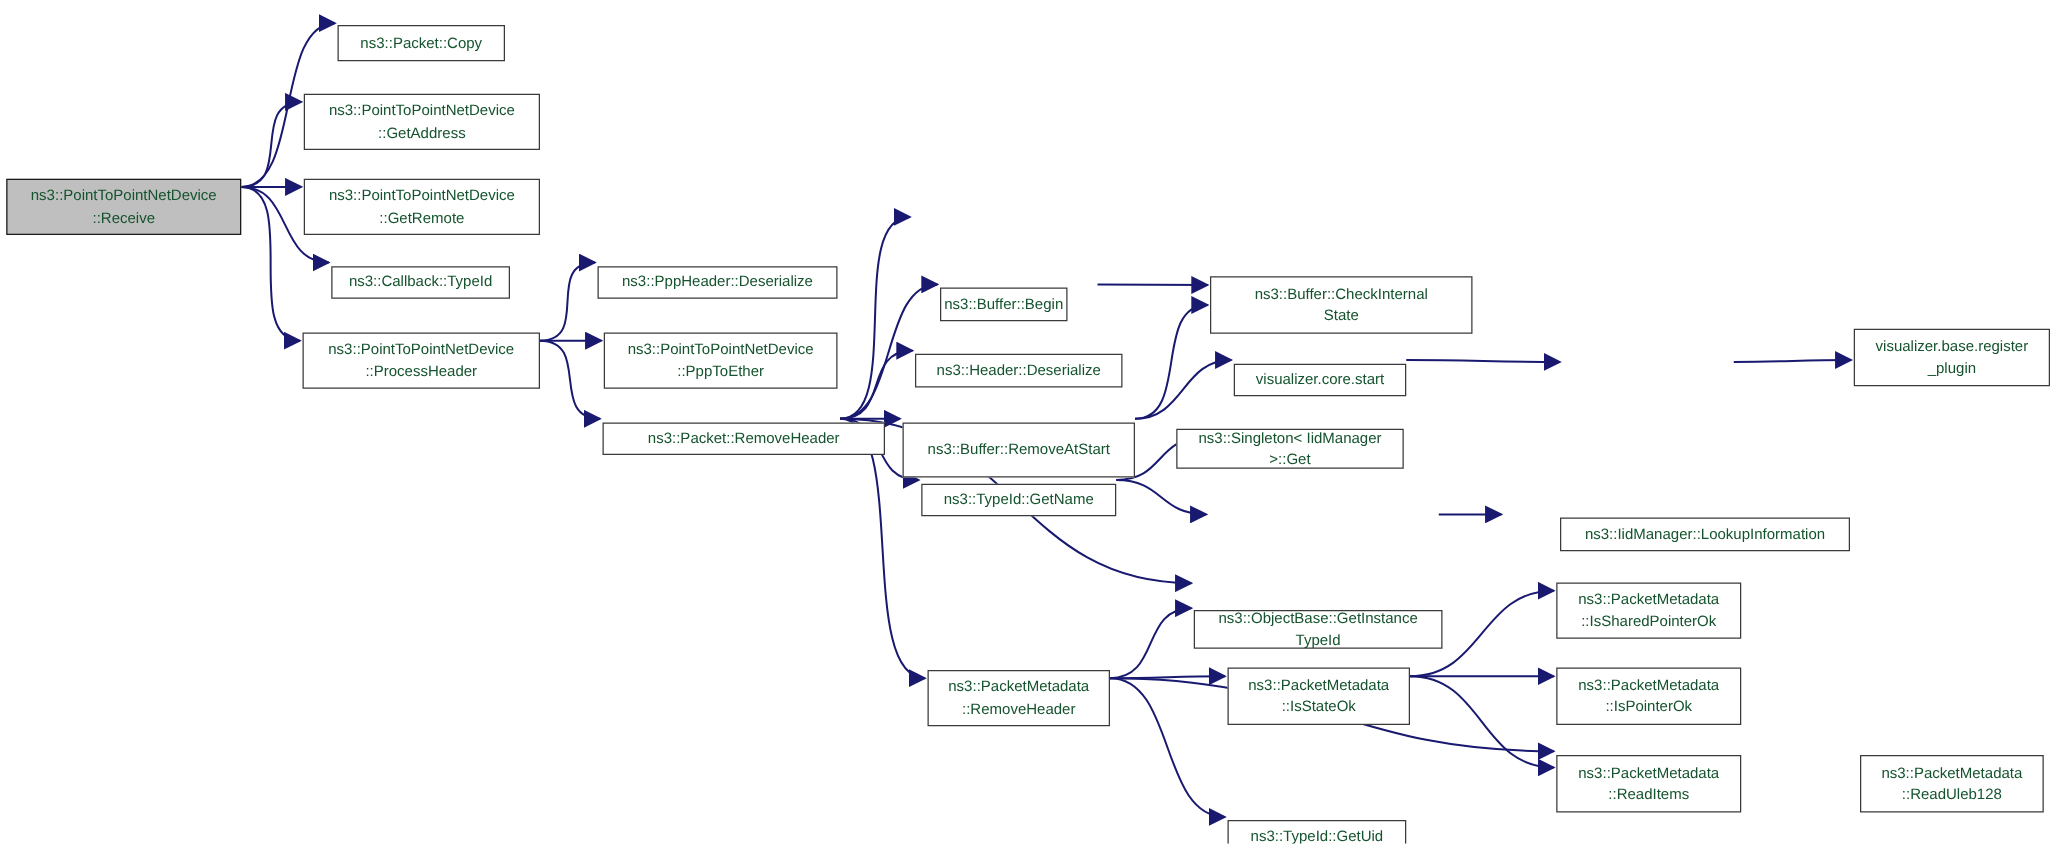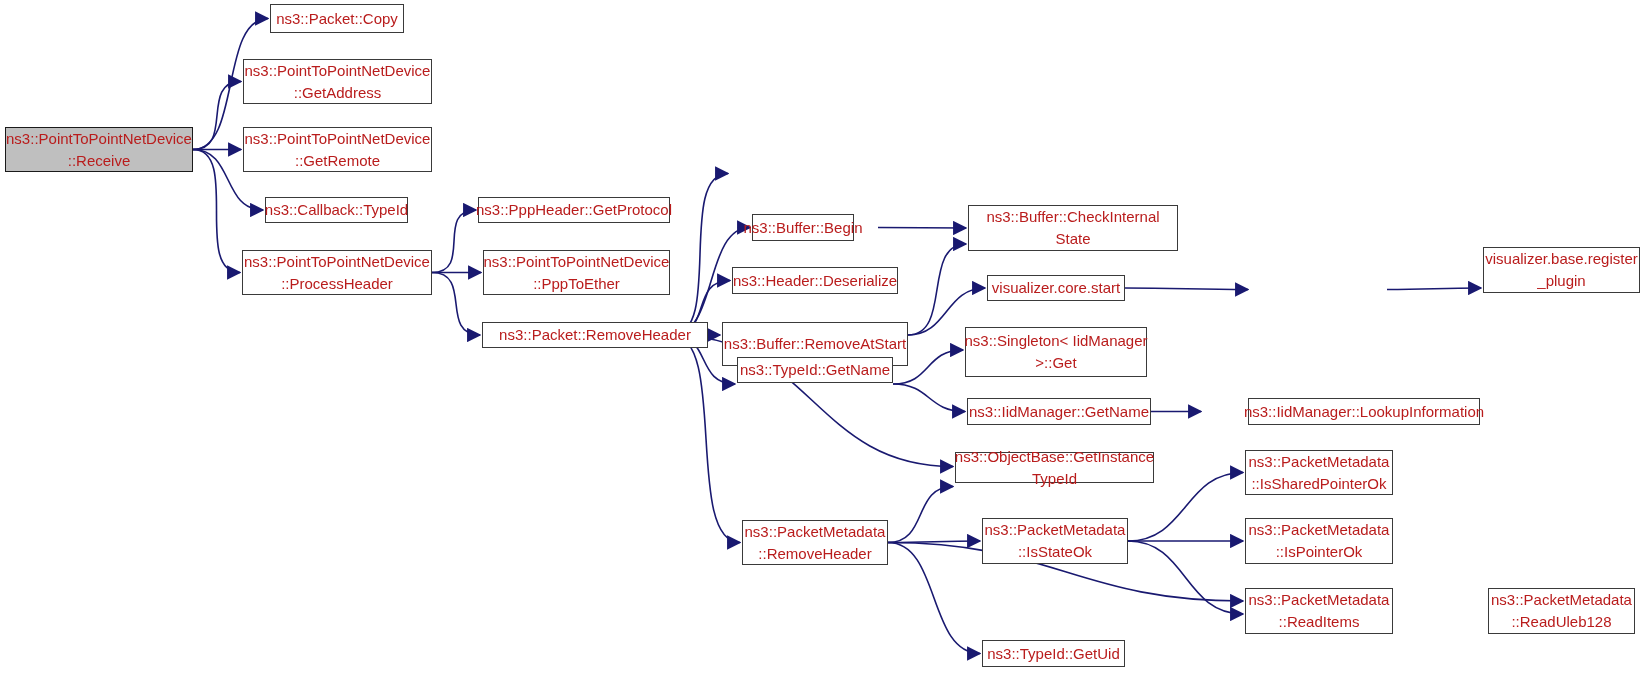--- a/index.html
+++ b/index.html
@@ -24,24 +24,25 @@
   }
   .node {
     position: absolute;
     box-sizing: border-box;
     background: #ffffff;
     border: 1.5px solid #3a3a3a;
     display: flex;
     align-items: center;
     justify-content: center;
     text-align: center;
-    font-size: 15px;
+    font-size: 12px;
     line-height: 1.45;
-    color: #b91c1c;
+    color: #14532d;
     cursor: pointer;
+    margin-top: 16px;
   }
   .node.root {
     background: #bfbfbf;
     border-color: #1a1a1a;
     cursor: default;
   }
   .node span {
     white-space: pre;
     display: block;
   }
@@ -111,21 +112,21 @@
   <div class="node" style="left:265px;top:197px;width:143px;height:26px">
     <span>ns3::Callback::TypeId</span>
   </div>
 
   <div class="node" style="left:242px;top:250px;width:190px;height:45px">
     <span>ns3::PointToPointNetDevice
 ::ProcessHeader</span>
   </div>
 
   <div class="node" style="left:478px;top:197px;width:192px;height:26px">
-    <span>ns3::PppHeader::GetProtocol</span>
+    <span>ns3::PppHeader::Deserialize</span>
   </div>
 
   <div class="node" style="left:483px;top:250px;width:187px;height:45px">
     <span>ns3::PointToPointNetDevice
 ::PppToEther</span>
   </div>
 
   <div class="node" style="left:482px;top:322px;width:226px;height:26px">
     <span>ns3::Packet::RemoveHeader</span>
   </div>
@@ -136,47 +137,44 @@
   </div>
 
   <div class="node" style="left:732px;top:267px;width:166px;height:27px">
     <span>ns3::Header::Deserialize</span>
   </div>
 
   <div class="node" style="left:722px;top:322px;width:186px;height:44px">
     <span>ns3::Buffer::RemoveAtStart</span>
   </div>
 
-  <div class="node" style="left:737px;top:357px;width:156px;height:26px">
+  <div class="node" style="left:737px;top:371px;width:156px;height:26px">
     <span>ns3::TypeId::GetName</span>
   </div>
 
   <div class="node" style="left:968px;top:205px;width:210px;height:46px">
     <span>ns3::Buffer::CheckInternal
 State</span>
   </div>
 
   <div class="node" style="left:987px;top:275px;width:138px;height:26px">
     <span>visualizer.core.start</span>
   </div>
 
-  <div class="node" style="left:965px;top:327px;width:182px;height:50px">
+  <div class="node" style="left:941px;top:327px;width:182px;height:32px">
     <span>ns3::Singleton&lt; IidManager
 &gt;::Get</span>
   </div>
 
-  <div class="node" style="left:967px;top:398px;width:184px;height:27px">
-    <span>ns3::IidManager::GetName</span>
-  </div>
 
   <div class="node" style="left:1248px;top:398px;width:232px;height:27px">
     <span>ns3::IidManager::LookupInformation</span>
   </div>
 
-  <div class="node" style="left:955px;top:452px;width:199px;height:31px">
+  <div class="node" style="left:955px;top:472px;width:199px;height:31px">
     <span>ns3::ObjectBase::GetInstance
 TypeId</span>
   </div>
 
   <div class="node" style="left:742px;top:520px;width:146px;height:45px">
     <span>ns3::PacketMetadata
 ::RemoveHeader</span>
   </div>
 
   <div class="node" style="left:982px;top:518px;width:146px;height:46px">

